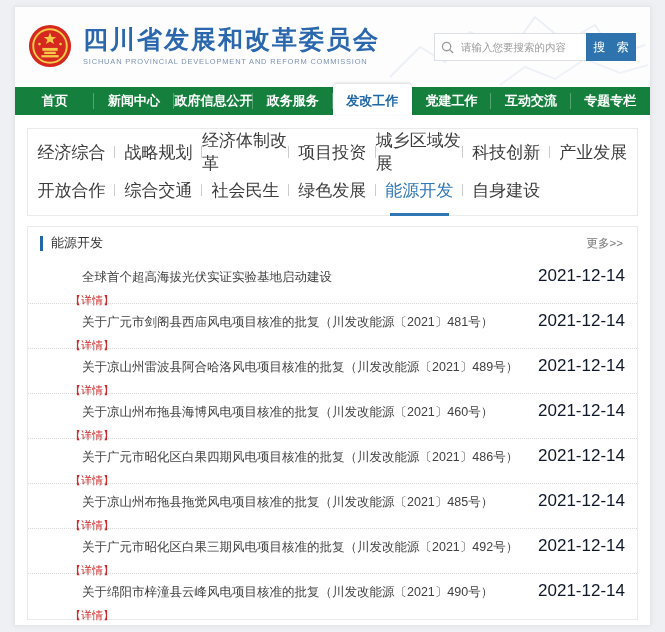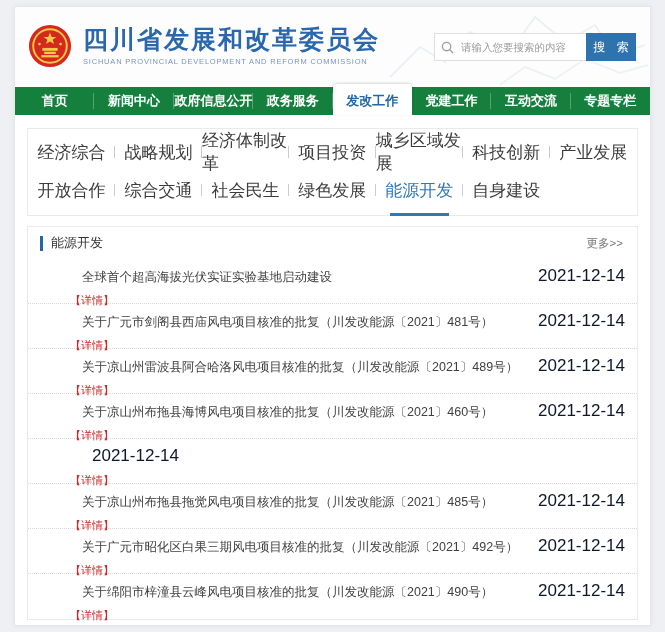--- a/index.html
+++ b/index.html
@@ -222,20 +222,21 @@
     <div class="article">
       <div class="a-row">
         <div class="a-title">关于凉山州布拖县海博风电项目核准的批复（川发改能源〔2021〕460号）</div>
         <div class="a-date">2021-12-14</div>
       </div>
       <div class="a-detail">【详情】</div>
     </div>
 
     <div class="article">
       <div class="a-row">
+        <div class="a-title">关于广元市昭化区白果四期风电项目核准的批复（川发改能源〔2021〕486号）</div>
         <div class="a-date">2021-12-14</div>
       </div>
       <div class="a-detail">【详情】</div>
     </div>
 
     <div class="article">
       <div class="a-row">
         <div class="a-title">关于凉山州布拖县拖觉风电项目核准的批复（川发改能源〔2021〕485号）</div>
         <div class="a-date">2021-12-14</div>
       </div>

